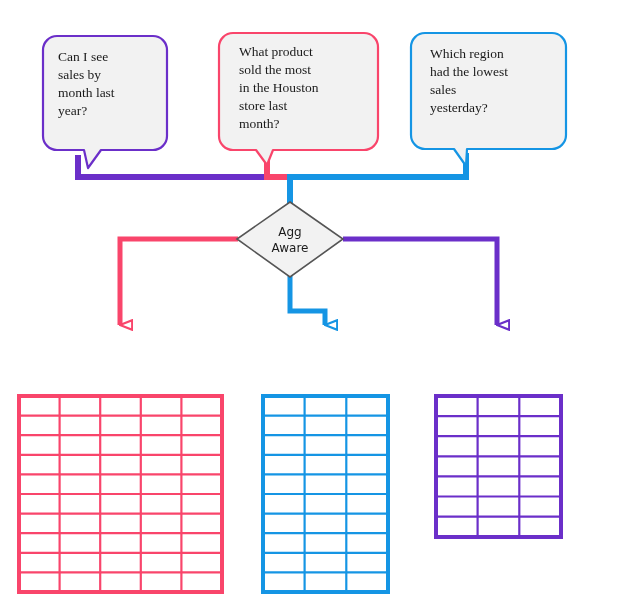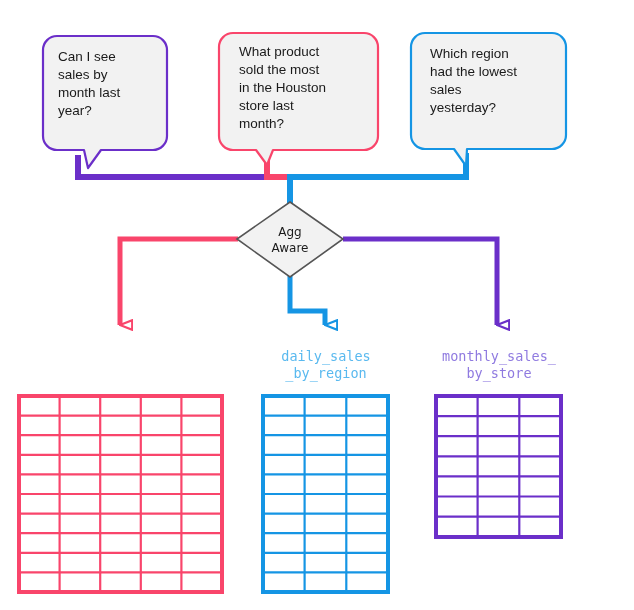--- a/index.html
+++ b/index.html
@@ -7,21 +7,21 @@
     width:634px;height:610px;
     background:#ffffff;
     font-family:"DejaVu Sans", sans-serif;
     overflow:hidden;
     position:relative;
   }
   #stage{position:absolute;left:0;top:0;width:634px;height:610px;}
   svg.layer{position:absolute;left:0;top:0;width:634px;height:610px;}
 
   .bubble-text{
-    font-family:Liberation Sans, sans-serif;
+    font-family:Liberation Serif, serif;
     font-size:13.5px;
     line-height:18px;
     color:#1a1a1a;
     white-space:pre-line;
   }
   .diamond-text{
     font-family:"DejaVu Sans", sans-serif;
     font-size:12px;
     line-height:16px;
     color:#1a1a1a;
@@ -164,19 +164,15 @@
         <line x1="436" y1="436.2" x2="561" y2="436.2"></line>
         <line x1="436" y1="456.3" x2="561" y2="456.3"></line>
         <line x1="436" y1="476.4" x2="561" y2="476.4"></line>
         <line x1="436" y1="496.5" x2="561" y2="496.5"></line>
         <line x1="436" y1="516.6" x2="561" y2="516.6"></line>
       </g>
     </g>
   </svg>
 
 
-  <div class="tbl-label" style="left:253px;top:348px;width:146px;color:#59b9ef;">daily_sales
-_by_region</div>
 
-  <div class="tbl-label" style="left:420px;top:348px;width:158px;color:#8f7ae0;">monthly_sales_
-by_store</div>
 
 </div>
 
 </body></html>

